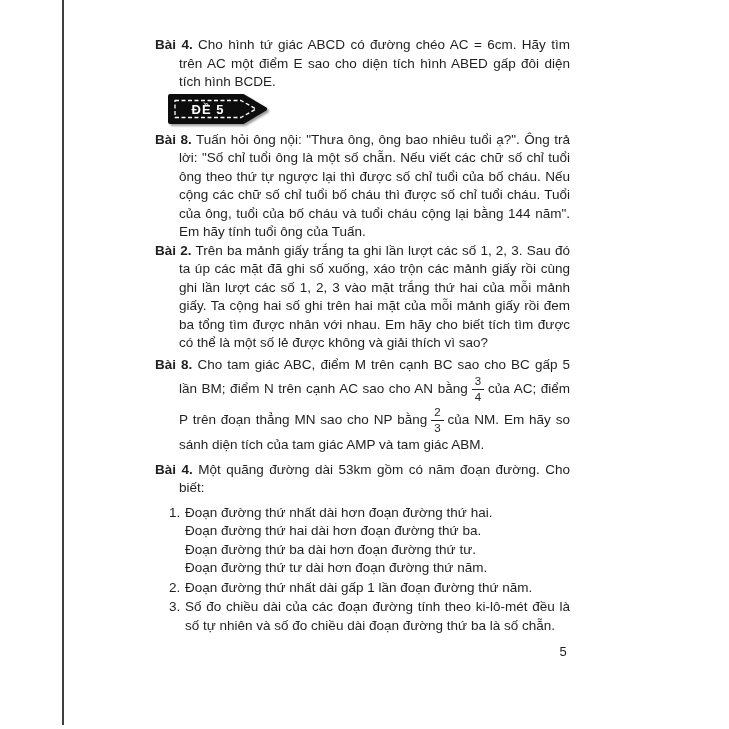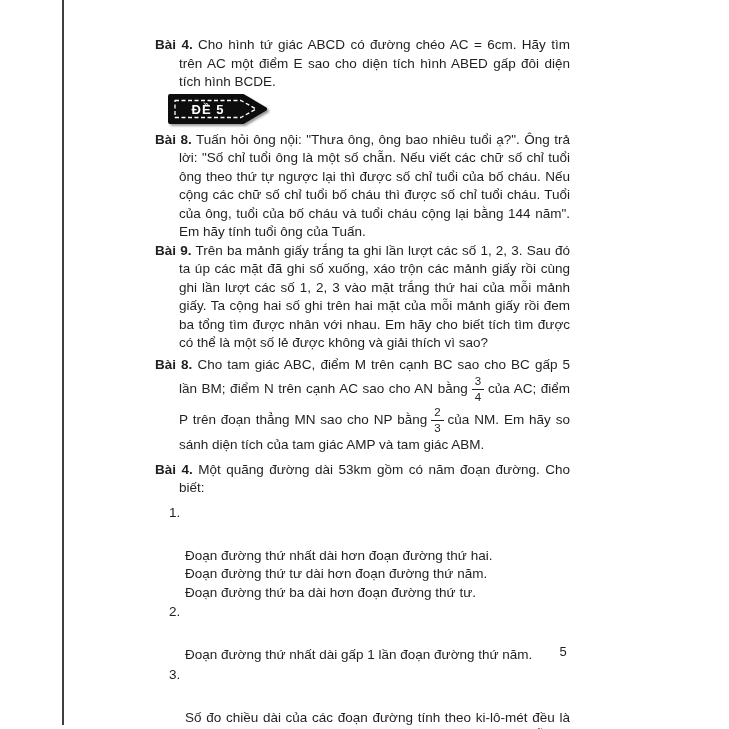--- a/index.html
+++ b/index.html
@@ -56,21 +56,21 @@
     font-size:11.5px;
     line-height:13px;
     margin:1px 4px;
     text-indent:0;
   }
   .frac .fnum { padding:0 3px 1px; border-bottom:1px solid #1f1f1f; }
   .frac .fden { padding-top:1px; }
   .list { margin:6px 0 0 14px; }
   .li { display:flex; margin-bottom:1px; }
   .li-num { flex:0 0 16px; }
-  .li-body { flex:1; text-align:justify;margin-top:43px; }
+  .li-body { flex:1; text-align:justify; }
   .outro { margin:1px 0 0 14px; }
   .page-num {
     position:absolute;
     left:550px; top:644px;
     width:26px;
     text-align:center;
     font-size:13px;
   }
 </style>
 </head>
@@ -94,21 +94,21 @@
         <text x="41" y="21.5" text-anchor="middle" fill="#ffffff">ĐỀ 5</text>
       </svg>
     </div>
 
     <p class="prob">
       <b class="lbl">Bài 8.</b>
       <span>Tuấn hỏi ông nội: "Thưa ông, ông bao nhiêu tuổi ạ?". Ông trả lời: "Số chỉ tuổi ông là một số chẵn. Nếu viết các chữ số chỉ tuổi ông theo thứ tự ngược lại thì được số chỉ tuổi của bố cháu. Nếu cộng các chữ số chỉ tuổi bố cháu thì được số chỉ tuổi cháu. Tuổi của ông, tuổi của bố cháu và tuổi cháu cộng lại bằng 144 năm". Em hãy tính tuổi ông của Tuấn.</span>
     </p>
 
     <p class="prob">
-      <b class="lbl">Bài 9.</b>
+      <b class="lbl">Bài 2.</b>
       <span>Trên ba mảnh giấy trắng ta ghi lần lượt các số 1, 2, 3. Sau đó ta úp các mặt đã ghi số xuống, xáo trộn các mảnh giấy rồi cùng ghi lần lượt các số 1, 2, 3 vào mặt trắng thứ hai của mỗi mảnh giấy. Ta cộng hai số ghi trên hai mặt của mỗi mảnh giấy rồi đem ba tổng tìm được nhân với nhau. Em hãy cho biết tích tìm được có thể là một số lẻ được không và giải thích vì sao?</span>
     </p>
 
     <p class="prob mt3">
       <b class="lbl">Bài 8.</b>
       <span>Cho tam giác ABC, điểm M trên cạnh BC sao cho BC gấp 5 lần BM; điểm N trên cạnh AC sao cho AN bằng</span><span class="frac">
           <span class="fnum">3</span>
           <span class="fden">4</span>
         </span><span>của AC; điểm P trên đoạn thẳng MN sao cho NP bằng</span><span class="frac">
           <span class="fnum">2</span>
@@ -120,22 +120,23 @@
       <b class="lbl">Bài 4.</b>
       <span>Một quãng đường dài 53km gồm có năm đoạn đường. Cho biết:</span>
     </p>
 
     <div class="list">
 
       <div class="li">
         <span class="li-num">1.</span>
         <div class="li-body">
           <div>Đoạn đường thứ nhất dài hơn đoạn đường thứ hai.</div>
+          <div>Đoạn đường thứ hai dài hơn đoạn đường thứ ba.</div>
+          <div>Đoạn đường thứ ba dài hơn đoạn đường thứ tư.</div>
           <div>Đoạn đường thứ tư dài hơn đoạn đường thứ năm.</div>
-          <div>Đoạn đường thứ ba dài hơn đoạn đường thứ tư.</div>
         </div>
       </div>
 
       <div class="li">
         <span class="li-num">2.</span>
         <div class="li-body">
           <div>Đoạn đường thứ nhất dài gấp 1 lần đoạn đường thứ năm.</div>
         </div>
       </div>
 

